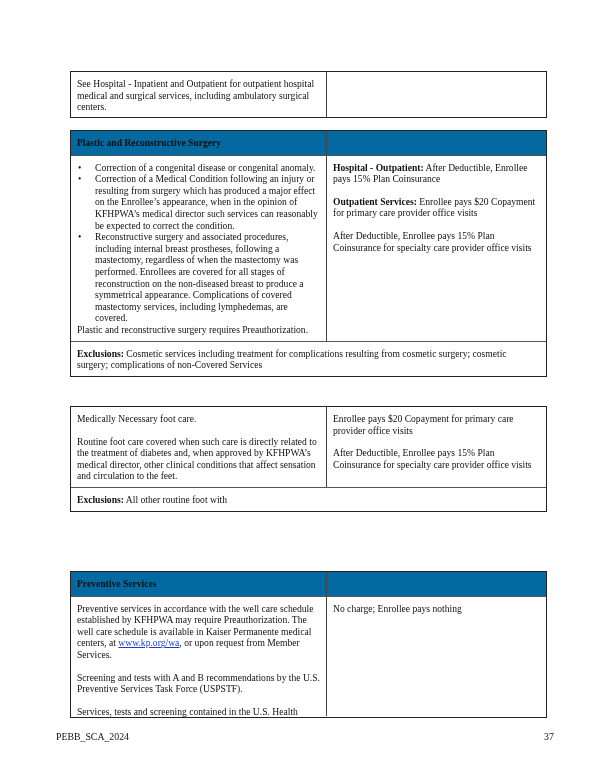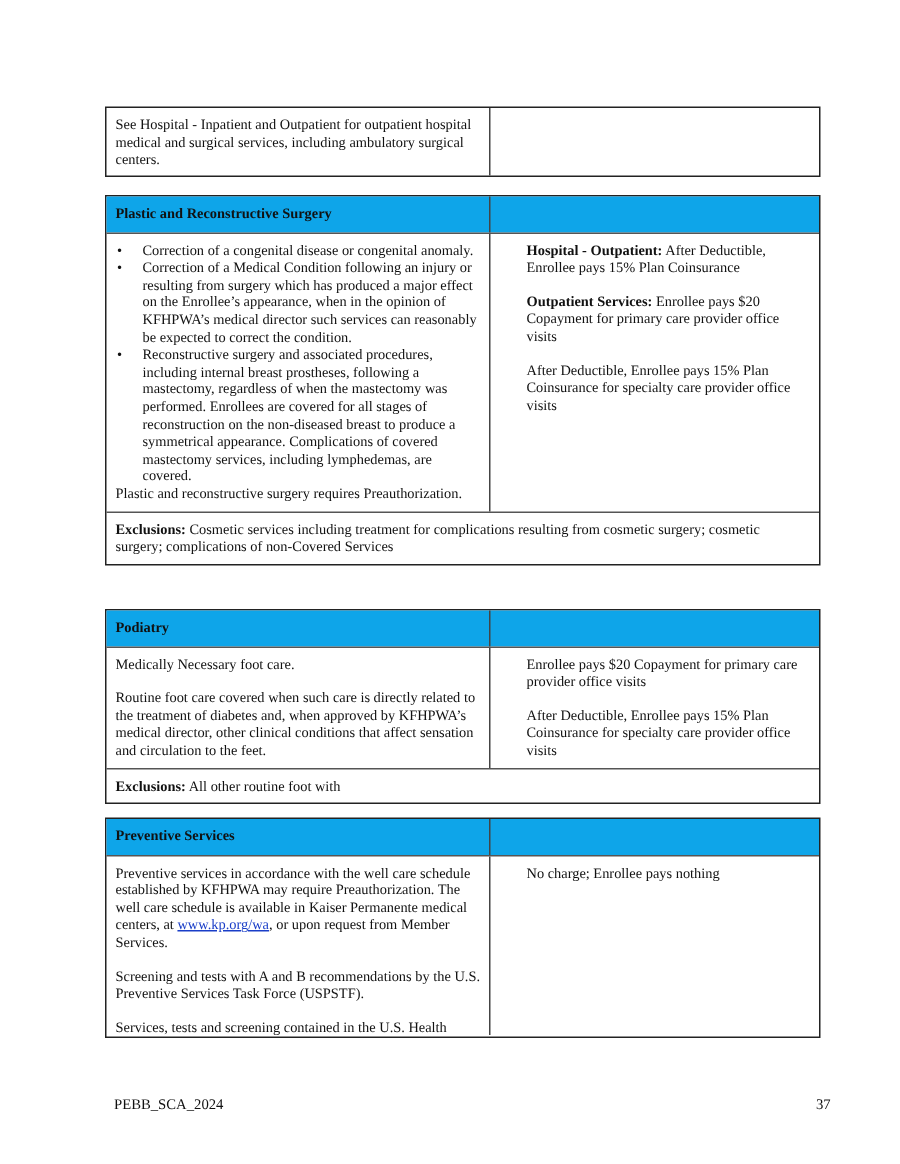--- a/index.html
+++ b/index.html
@@ -5,40 +5,40 @@
     html, body { margin: 0; padding: 0; background: #ffffff; }
     body {
       width: 600px; height: 776px; position: relative; overflow: hidden;
       font-family: "Liberation Serif", serif; font-size: 9.6px; color: #111;
       line-height: 11.6px;
     }
     .tbl {
       position: absolute; left: 70px; width: 477px;
       border: 1.5px solid #222; box-sizing: border-box;
     }
-    .row { display: flex; border-top: 1px solid #555; gap: 18px; }
+    .row { display: flex; border-top: 1px solid #555; }
     .row:first-child { border-top: none; }
     .cell { box-sizing: border-box; padding: 6px 6px 5px 6px; }
     .cell.left { width: 256px; border-right: 1px solid #444; }
     .cell.right { flex: 1; }
     .cell.full { width: 100%; }
-    .hdr { background: #0ea5e9; justify-content: space-between; }
+    .hdr { background: #0369a1; justify-content: space-between; }
     .hdr .cell { padding-top: 6px; padding-bottom: 6px; font-weight: bold; }
     p { margin: 0; }
     p + p { margin-top: 11px; }
     b { font-weight: bold; }
     ul { margin: 0; padding: 0; list-style: none; }
     ul li { position: relative; padding-left: 18px; }
     ul li::before { content: "•"; position: absolute; left: 1px; top: 0; }
     a { color: #1a3ec8; text-decoration: underline; }
     .footer { position: absolute; top: 731px; font-size: 9.8px; }
     #t1 { top: 71px; }
     #t2 { top: 130px; }
     #t3 { top: 406px; }
-    #t4 { top: 545px; height: 147px; }
+    #t4 { top: 571px; height: 147px; }
     #t4 .body { height: 119px; }
   </style>
 </head>
 <body>
 
 <div class="tbl" id="t1">
   <div class="row">
     <div class="cell left" style="height:45px">
       <p>See Hospital - Inpatient and Outpatient for outpatient hospital medical and surgical services, including ambulatory surgical centers.</p>
     </div>
@@ -67,24 +67,20 @@
     </div>
   </div>
   <div class="row">
     <div class="cell full">
       <b>Exclusions:</b><span> Cosmetic services including treatment for complications resulting from cosmetic surgery; cosmetic surgery; complications of non-Covered Services</span>
     </div>
   </div>
 </div>
 
 <div class="tbl" id="t3">
-  <div class="row hdr">
-    <div class="cell left">Podiatry</div>
-    <div class="cell right"></div>
-  </div>
   <div class="row">
     <div class="cell left">
       <p>Medically Necessary foot care.</p>
       <p>Routine foot care covered when such care is directly related to the treatment of diabetes and, when approved by KFHPWA’s medical director, other clinical conditions that affect sensation and circulation to the feet.</p>
     </div>
     <div class="cell right">
       <p>Enrollee pays $20 Copayment for primary care provider office visits</p>
       <p>After Deductible, Enrollee pays 15% Plan Coinsurance for specialty care provider office visits</p>
     </div>
   </div>
@@ -105,14 +101,14 @@
       <p><span>Preventive services in accordance with the well care schedule established by KFHPWA may require Preauthorization. The well care schedule is available in Kaiser Permanente medical centers, at </span><a>www.kp.org/wa</a><span>, or upon request from Member Services.</span></p>
       <p>Screening and tests with A and B recommendations by the U.S. Preventive Services Task Force (USPSTF).</p>
       <p>Services, tests and screening contained in the U.S. Health</p>
     </div>
     <div class="cell right">
       <p>No charge; Enrollee pays nothing</p>
     </div>
   </div>
 </div>
 
-<div class="footer" style="left:76px">PEBB_SCA_2024</div>
+<div class="footer" style="left:56px">PEBB_SCA_2024</div>
 <div class="footer" style="left:544px">37</div>
 
 </body></html>

